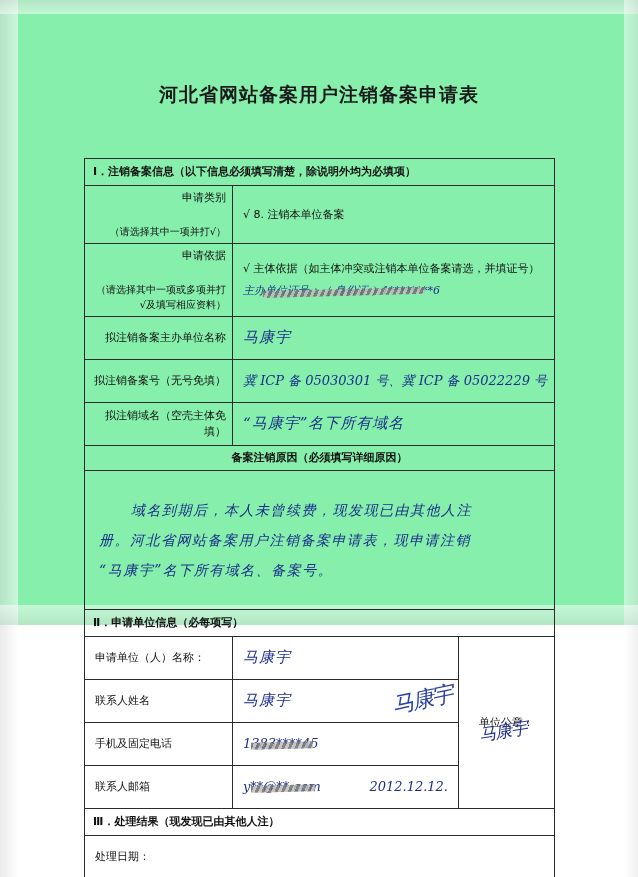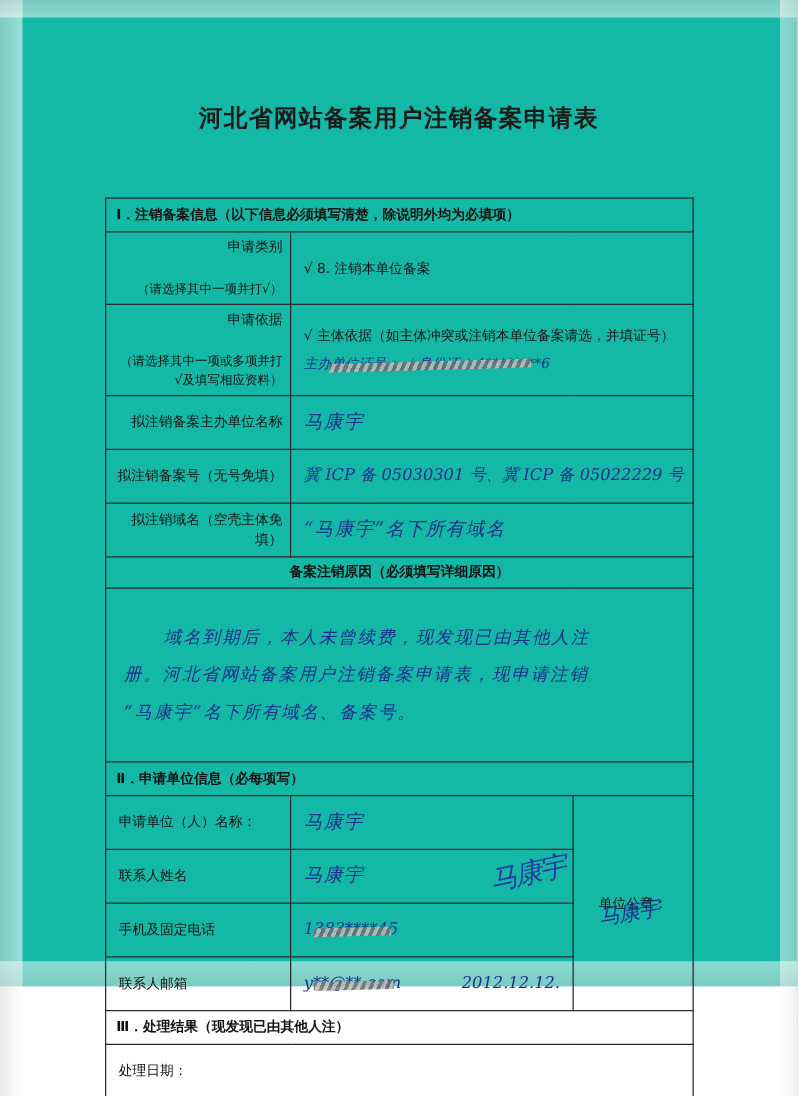--- a/index.html
+++ b/index.html
@@ -12,22 +12,22 @@
     height: 877px;
     font-family: "DejaVu Sans", sans-serif;
     color: #111;
     position: relative;
     overflow: hidden;
   }
   .page {
     position: absolute;
     left: 0; top: 0;
     width: 638px;
-    height: 789px;
-    background: #14b8a6;
+    height: 625px;
+    background: #86efac;
   }
   
   .scan-edge-left {
     position:absolute; left:0; top:0; width:18px; height:877px;
     background: linear-gradient(to right, #d9d9d9, #ffffff);
     opacity:.55;
   }
   .scan-edge-top {
     position:absolute; left:0; top:0; width:638px; height:14px;
     background: linear-gradient(to bottom, #dcdcdc, #ffffff);

